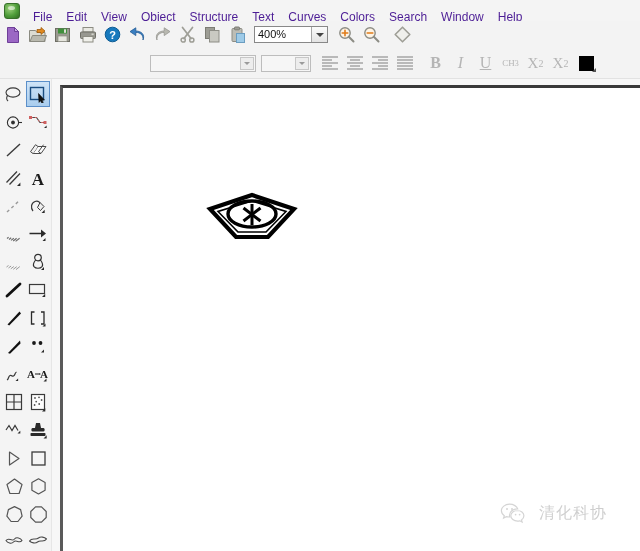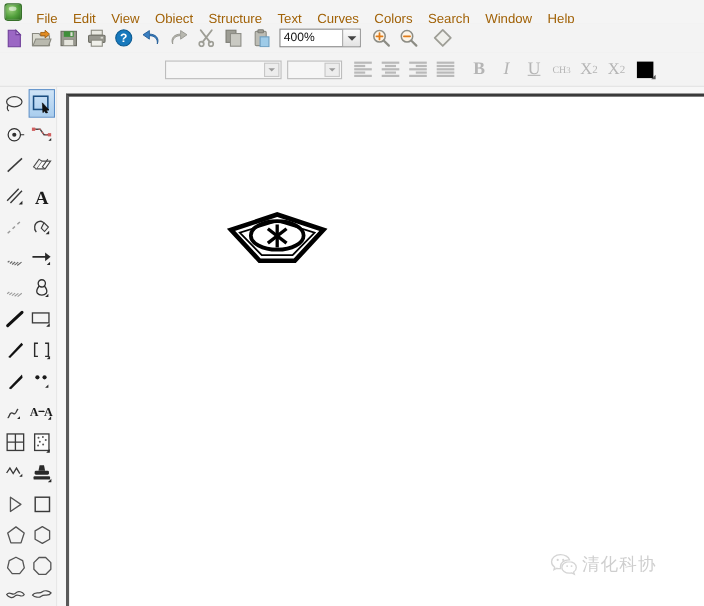--- a/index.html
+++ b/index.html
@@ -43,21 +43,21 @@
   .app-icon::after {
     content: "";
     position: absolute;
     left: 3px; top: 2px;
     width: 7px; height: 4px;
     border-radius: 50%;
     background: rgba(255,255,255,.55);
   }
   .menu-item {
     font-size: 12px;
-    color: #a16207;
+    color: #4c1d95;
     padding: 2px 7px 2px 7px;
     white-space: nowrap;
     line-height: 14px;
     cursor: default;
     margin-top: 12px;
   }
   .menu-item .mn {
     text-decoration: underline;
   }
 
@@ -238,21 +238,21 @@
     left: 143px; top: 104px;
     width: 92px; height: 50px;
   }
 
   
   .watermark {
     position: absolute;
     left: 500px; top: 502px;
     display: flex;
     align-items: center;
-    gap: 3px;
+    gap: 13px;
     opacity: .42;
     pointer-events: none;
   }
   .wm-text {
     font-size: 16px;
     color: #8d8d8d;
     letter-spacing: 1px;
     font-family: "DejaVu Sans", sans-serif;
   }
 </style>

